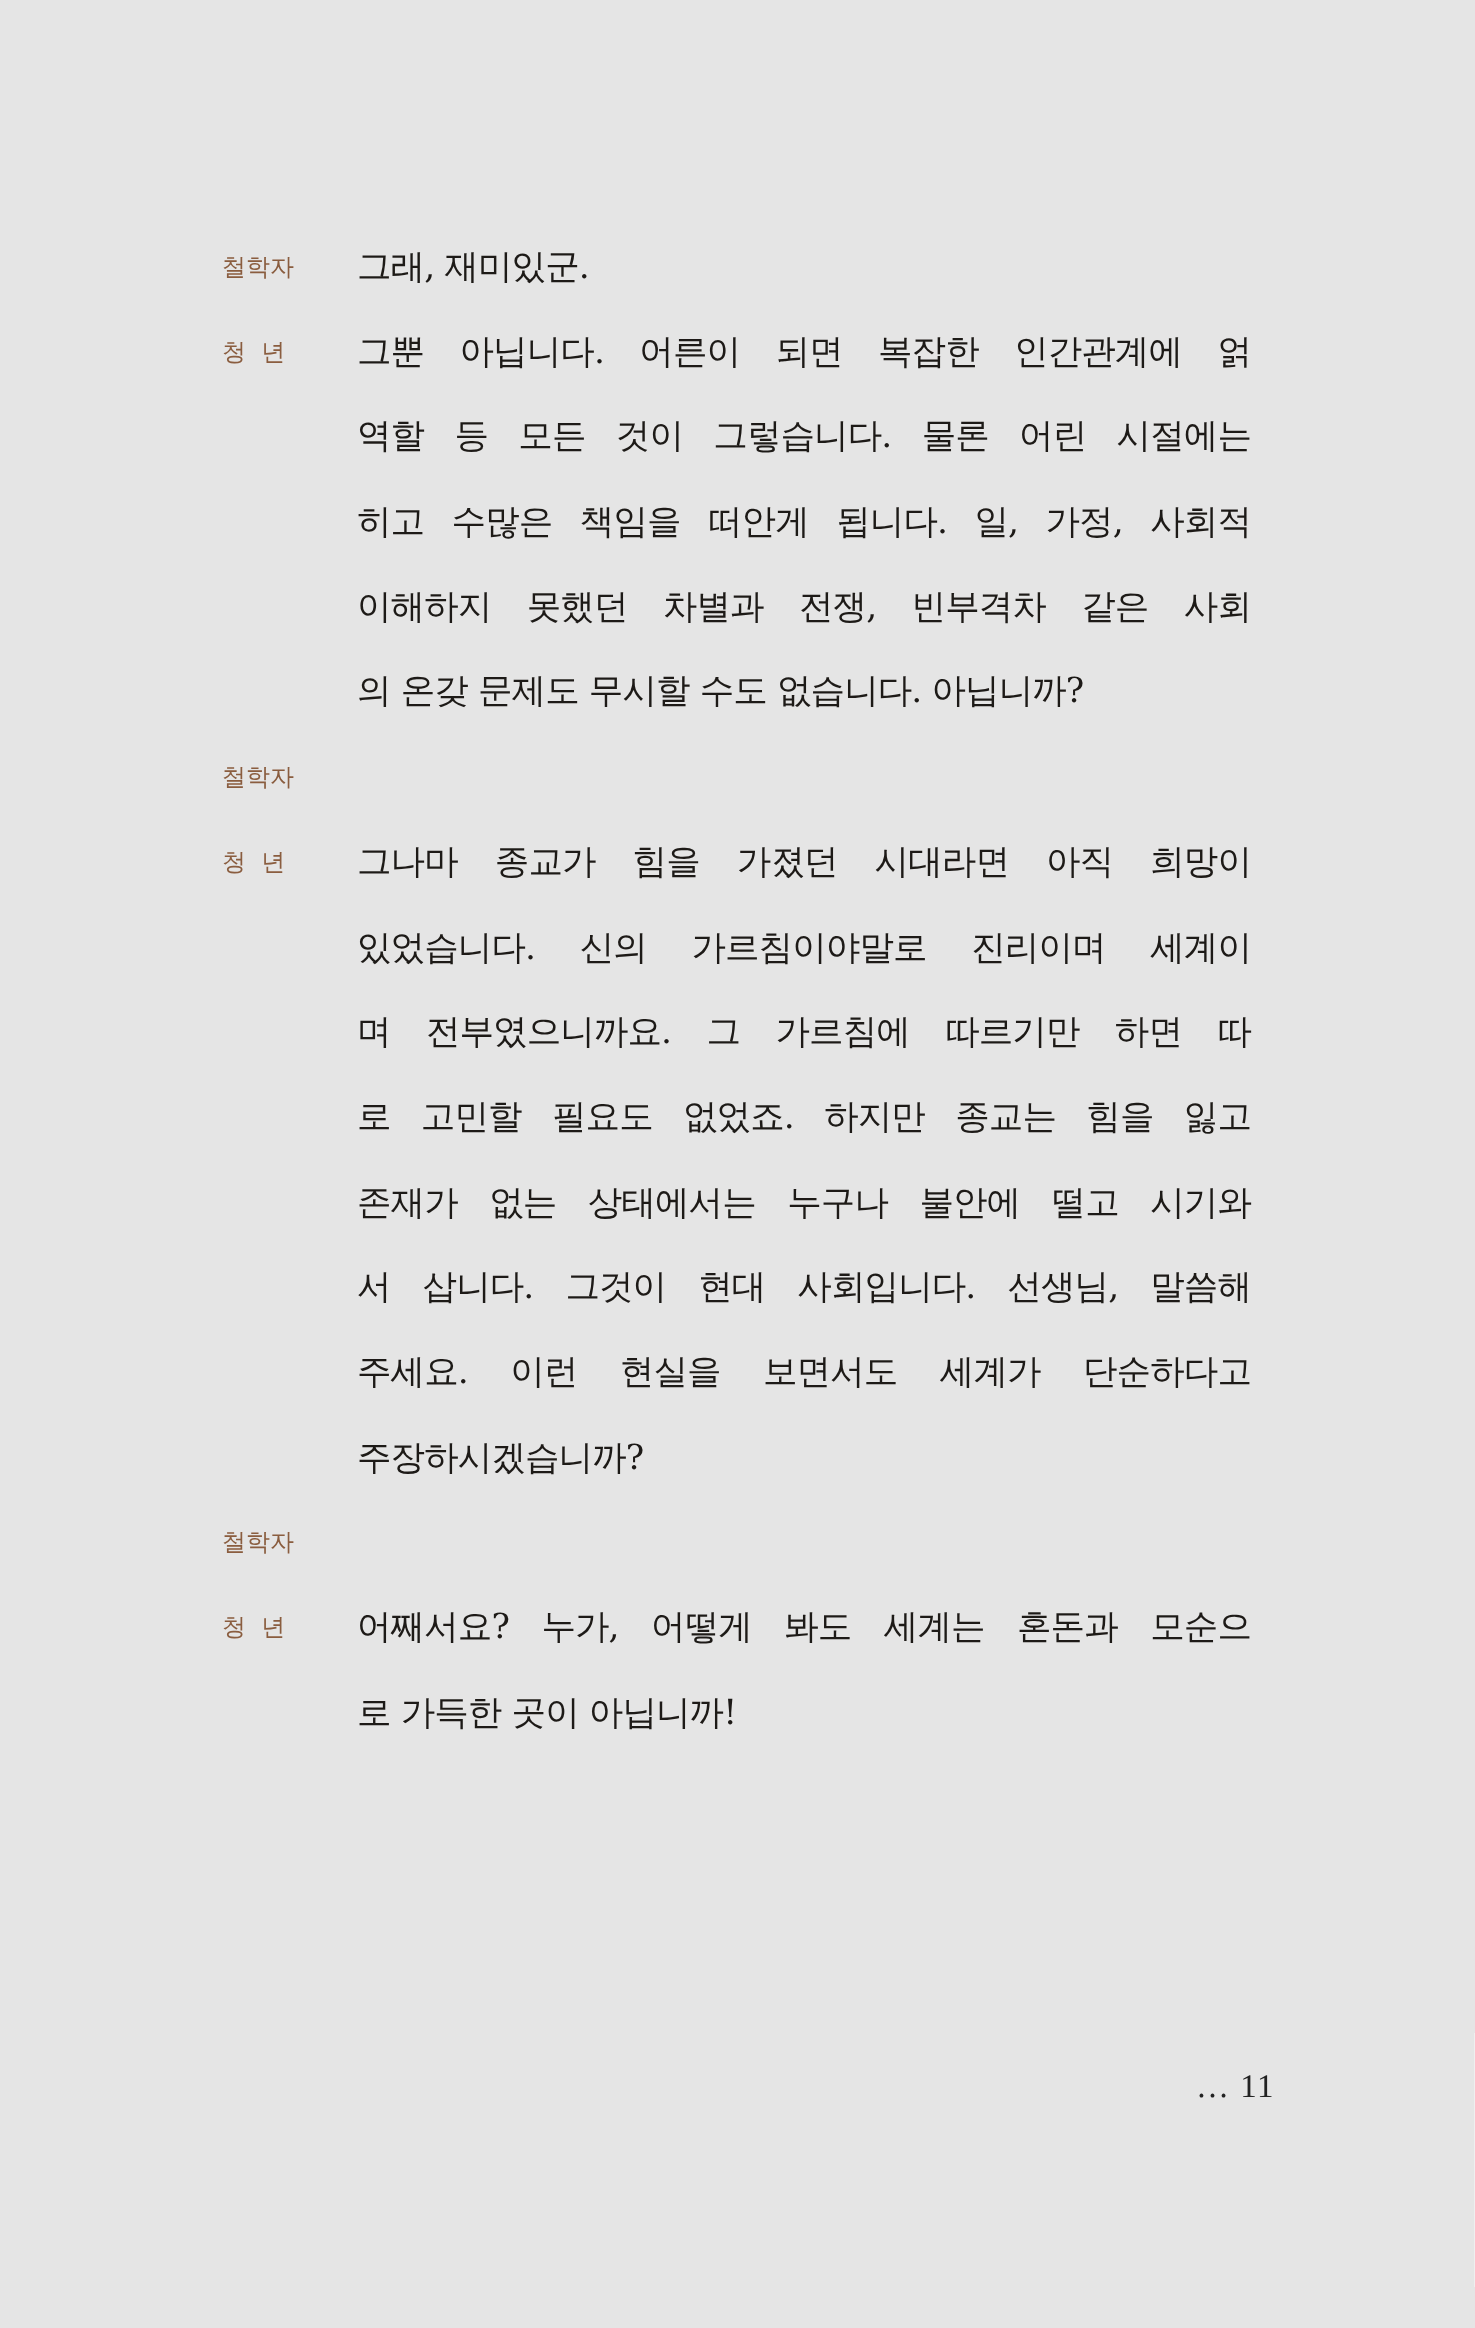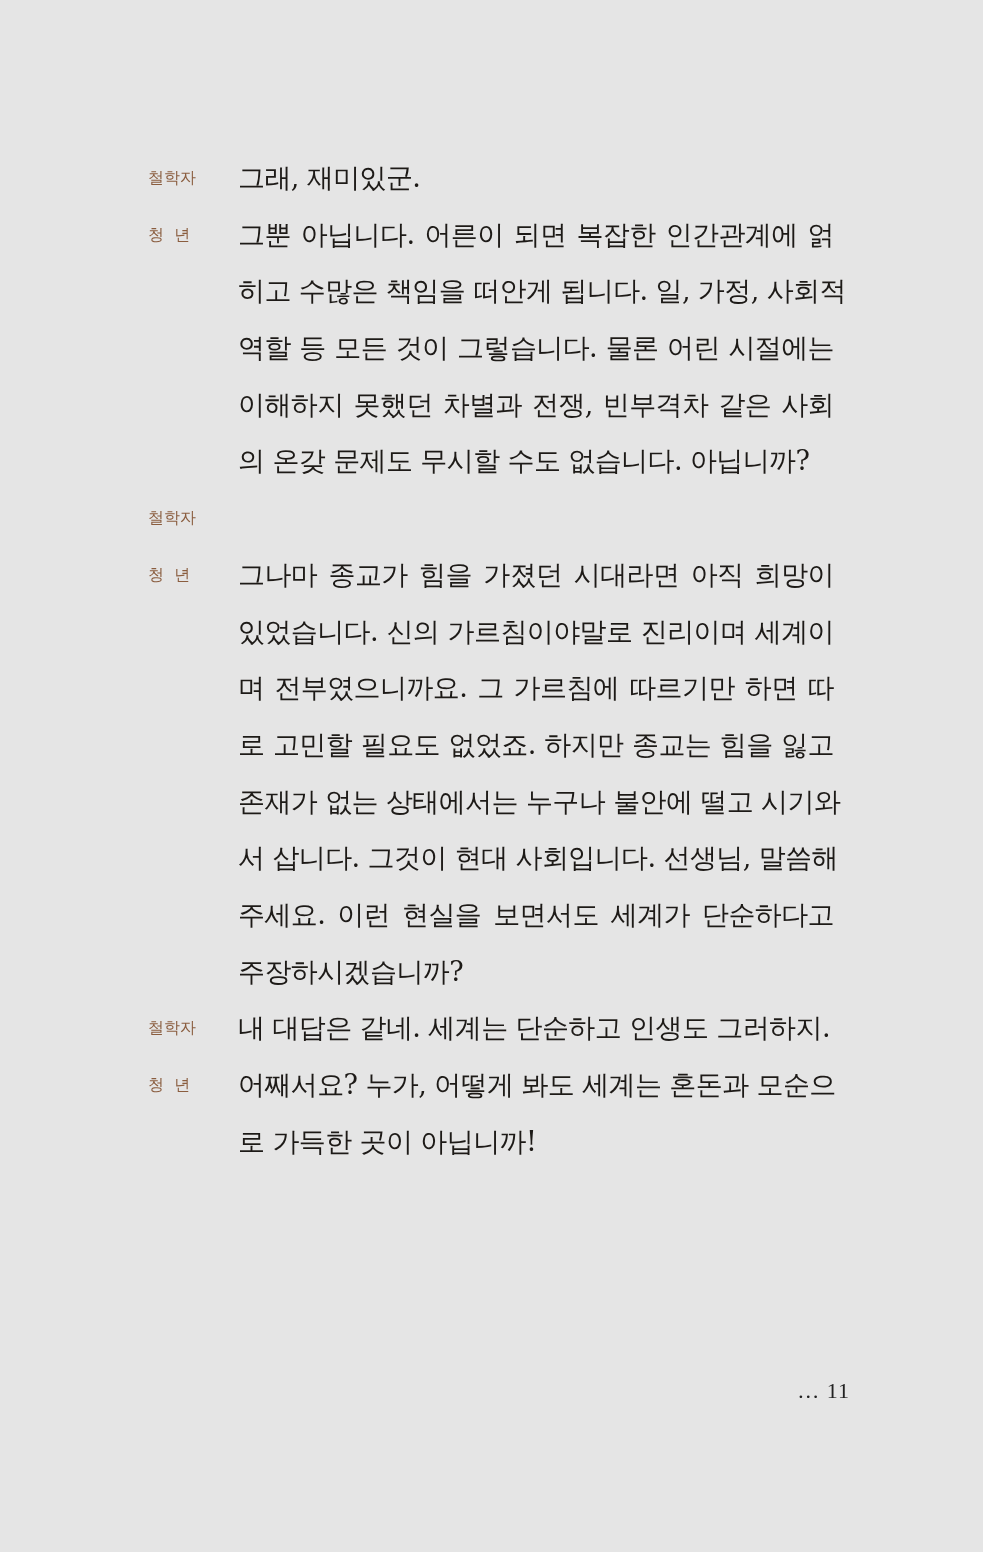--- a/index.html
+++ b/index.html
@@ -37,21 +37,21 @@
     font-family: "DejaVu Sans", "Liberation Sans", sans-serif;
     font-size: 16px;
     color: #8a5d3f;
     line-height: 56.7px;
     letter-spacing: 0px;
     white-space: pre;
   }
   .speech {
     width: 596px;
     flex: 0 0 596px;
-    font-size: 27px;
+    font-size: 23px;
     color: #1d1a17;
     line-height: 56.7px;
     text-align: justify;
     text-align-last: left;
     letter-spacing: -0.6px;
   }
   .speech .ln {
     display: block;
     height: 56.7px;
     white-space: nowrap;
@@ -80,22 +80,22 @@
       <div class="speaker">철학자</div>
       <div class="speech">
         <span class="ln last">그래, 재미있군.</span>
       </div>
     </div>
 
     <div class="turn">
       <div class="speaker">청  년</div>
       <div class="speech">
         <span class="ln">그뿐 아닙니다. 어른이 되면 복잡한 인간관계에 얽</span>
+        <span class="ln">역할 등 모든 것이 그렇습니다. 물론 어린 시절에는</span>
         <span class="ln">히고 수많은 책임을 떠안게 됩니다. 일, 가정, 사회적</span>
-        <span class="ln">역할 등 모든 것이 그렇습니다. 물론 어린 시절에는</span>
         <span class="ln">이해하지 못했던 차별과 전쟁, 빈부격차 같은 사회</span>
         <span class="ln last">의 온갖 문제도 무시할 수도 없습니다. 아닙니까?</span>
       </div>
     </div>
 
     <div class="turn">
       <div class="speaker">철학자</div>
     </div>
 
     <div class="turn">
@@ -107,23 +107,20 @@
         <span class="ln">로 고민할 필요도 없었죠. 하지만 종교는 힘을 잃고</span>
         <span class="ln">존재가 없는 상태에서는 누구나 불안에 떨고 시기와</span>
         <span class="ln">서 삽니다. 그것이 현대 사회입니다. 선생님, 말씀해</span>
         <span class="ln">주세요. 이런 현실을 보면서도 세계가 단순하다고</span>
         <span class="ln last">주장하시겠습니까?</span>
       </div>
     </div>
 
     <div class="turn">
       <div class="speaker">철학자</div>
-      <div class="speech">
-        <span class="ln last">내 대답은 같네. 세계는 단순하고 인생도 그러하지.</span>
-      </div>
     </div>
 
     <div class="turn">
       <div class="speaker">청  년</div>
       <div class="speech">
         <span class="ln">어째서요? 누가, 어떻게 봐도 세계는 혼돈과 모순으</span>
         <span class="ln last">로 가득한 곳이 아닙니까!</span>
       </div>
     </div>
 

